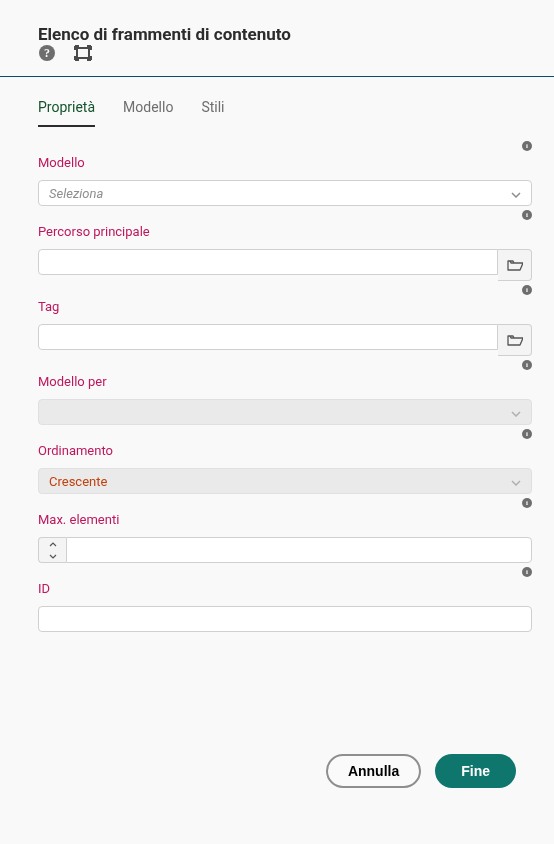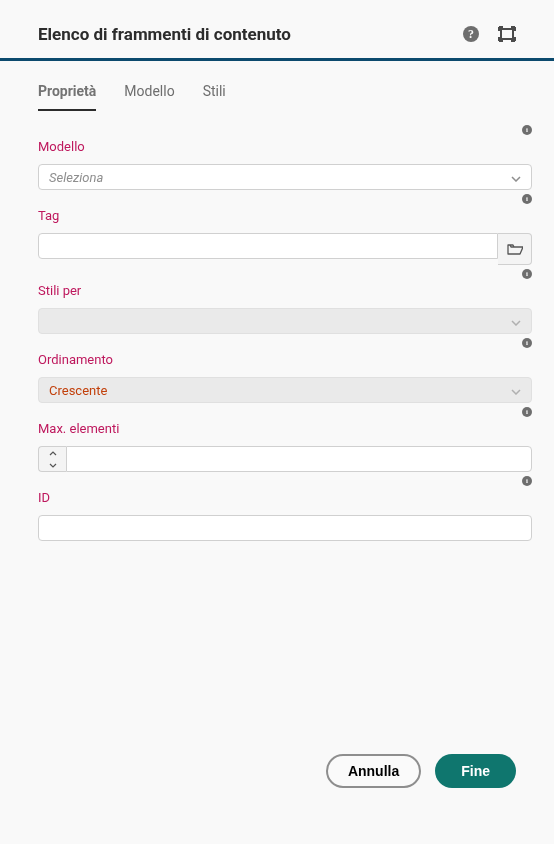--- a/index.html
+++ b/index.html
@@ -14,25 +14,26 @@
     .panel {
       background: #fff;
       margin: 0;
       height: 844px;
       display: flex;
       flex-direction: column;
       background: #f9f9f9;
     }
     .header {
       display: flex;
-      align-items: center;
+      align-items: flex-start;
       justify-content: space-between;
       padding: 24px 38px 14px 38px;
-      border-bottom: 3px solid #0c4a6e;
+      border-bottom: 1px solid #0c4a6e;
       margin-bottom: 0;
+      flex-direction: column;
     }
     .title {
       font-size: 17px;
       font-weight: 700;
       color: #2c2c2c;
     }
     .header-icons {
       display: flex;
       gap: 18px;
       align-items: center;
@@ -55,22 +56,22 @@
       border-bottom: none;
     }
     .tab {
       font-size: 14px;
       color: #6e6e6e;
       padding-bottom: 12px;
       cursor: pointer;
       position: relative;
     }
     .tab.active {
-      color: #737373;
-      font-weight: 700;
+      color: #14532d;
+      font-weight: 400;
     }
     .tab.active::after {
       content: "";
       position: absolute;
       left: 0; right: 0; bottom: 0;
       height: 2px;
       background: #2c2c2c;
     }
     .form { margin-top: 28px; padding-bottom: 20px;}
     .field { margin-bottom: 18px; position: relative; }
@@ -228,37 +229,49 @@
         <div class="select placeholder">
           <span>Seleziona</span>
           <span class="chevron">
             <svg width="10" height="6" viewBox="0 0 10 6">
                 <path d="M1 1 L5 5 L9 1" fill="none" stroke="#8e8e8e" stroke-width="1.5"></path>
               </svg>
           </span>
         </div>
       </div>
 
+      <div class="field">
+        <span class="info-icon"></span>
+        <label class="field-label">Percorso principale</label>
+        <div class="input-group">
+          <input type="text" value="" style="">
+          <div class="btn-addon">
+            <svg width="16" height="14" viewBox="0 0 16 14">
+                <path d="M1 3 L1 12 L13 12 L16 5 L4 5 L3 3 Z M1 3 L6 3 L7 5" fill="none" stroke="#555" stroke-width="1.3" stroke-linejoin="round"></path>
+              </svg>
+          </div>
+        </div>
+      </div>
 
       <div class="field">
         <span class="info-icon"></span>
         <label class="field-label">Tag</label>
         <div class="input-group">
           <input type="text" value="" style="">
           <div class="btn-addon">
             <svg width="16" height="14" viewBox="0 0 16 14">
                 <path d="M1 3 L1 12 L13 12 L16 5 L4 5 L3 3 Z M1 3 L6 3 L7 5" fill="none" stroke="#555" stroke-width="1.3" stroke-linejoin="round"></path>
               </svg>
           </div>
         </div>
       </div>
 
       <div class="field">
         <span class="info-icon"></span>
-        <label class="field-label">Stili per</label>
+        <label class="field-label">Modello per</label>
         <div class="select disabled">
           <span></span>
           <span class="chevron">
             <svg width="10" height="6" viewBox="0 0 10 6">
                 <path d="M1 1 L5 5 L9 1" fill="none" stroke="#b0b0b0" stroke-width="1.5"></path>
               </svg>
           </span>
         </div>
       </div>
 

